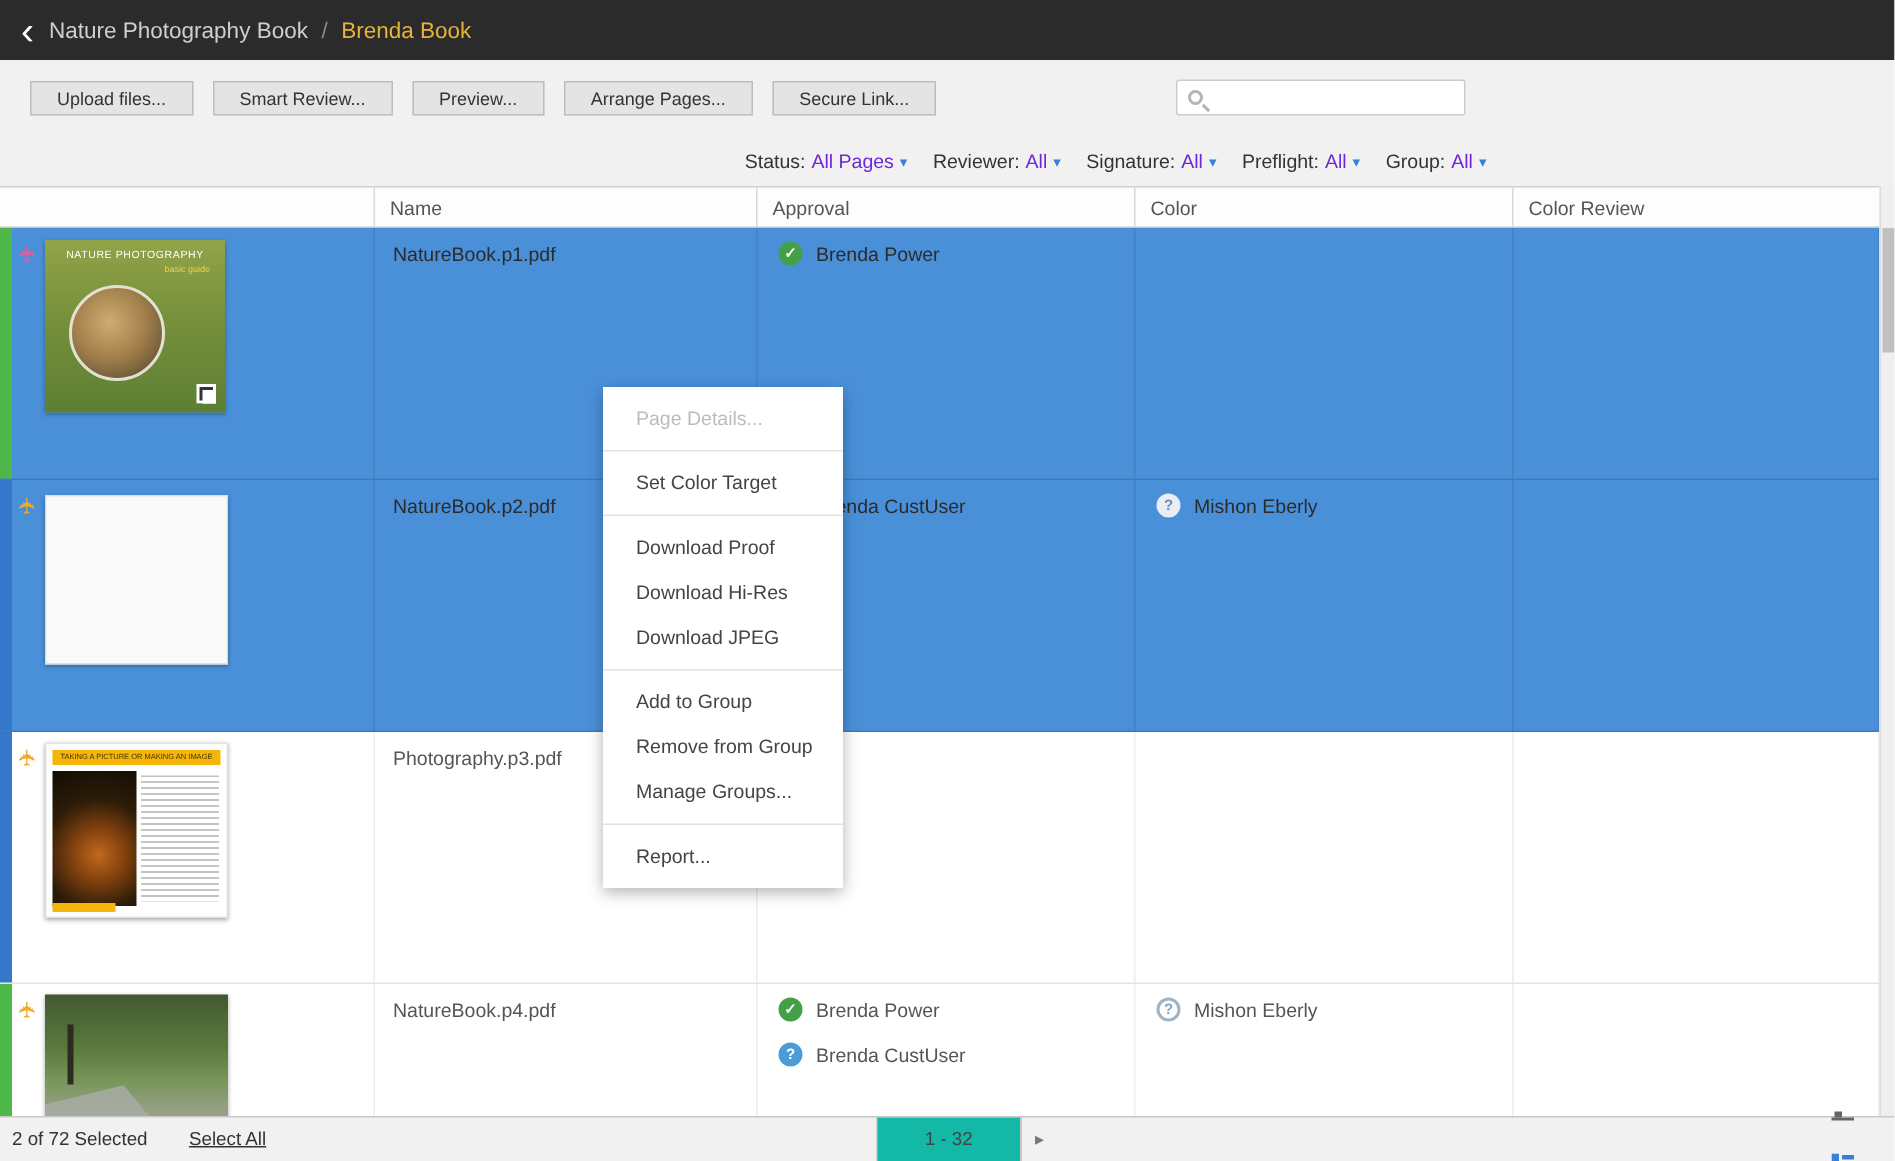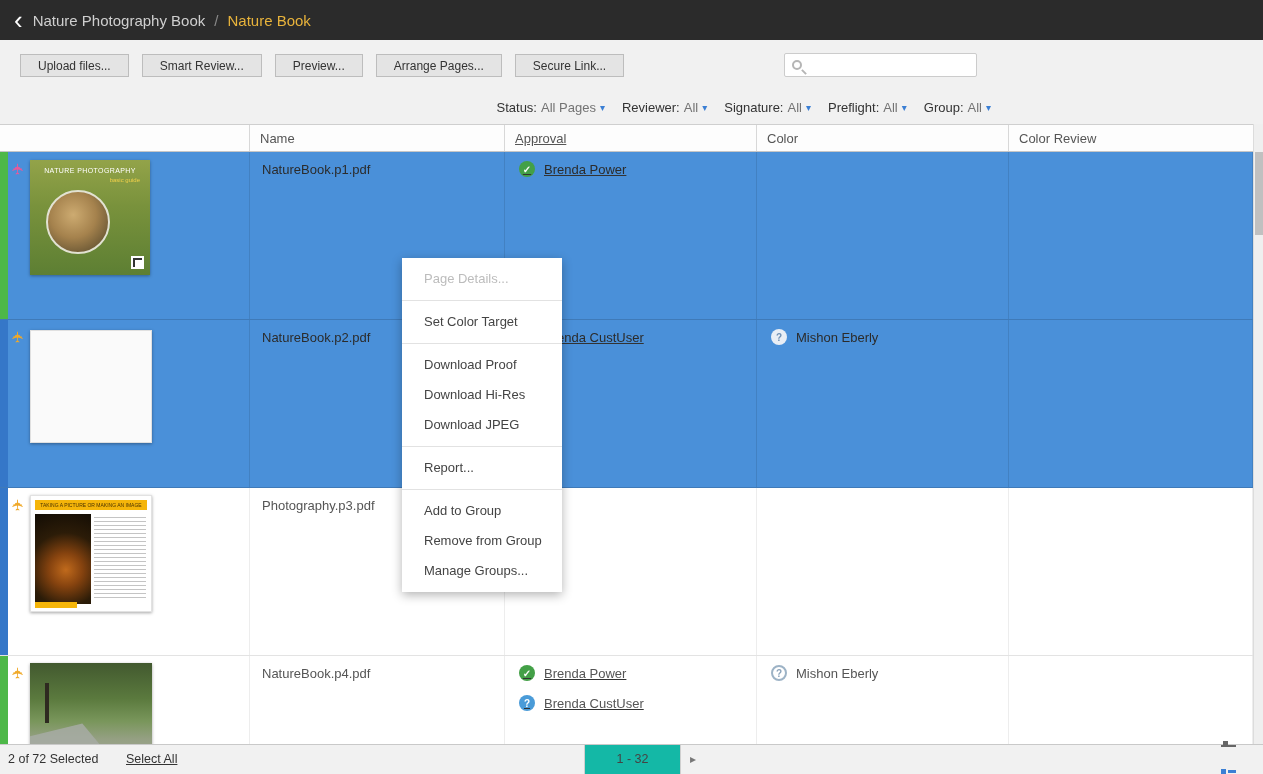--- a/index.html
+++ b/index.html
@@ -25,31 +25,31 @@
   .search { position:absolute; top:13px; right:24px; width:193px; height:24px; background:#fff;
     border:1px solid #ccc; border-radius:2px; display:flex; align-items:center; padding:0 7px; }
   .mag { width:10px; height:10px; border:2px solid #b5b5b5; border-radius:50%; position:relative; flex:0 0 auto; }
   .mag::after { content:''; position:absolute; width:6px; height:2px; background:#b5b5b5;
     transform:rotate(45deg); left:7px; top:9px; }
   .search input { border:none; outline:none; flex:1; margin-left:6px; font-size:12px; background:transparent; }
 
   .filters { position:absolute; top:60px; right:10px; display:flex; gap:17px; align-items:center;
     font-size:13px; color:#333; }
   .filter { display:flex; align-items:center; cursor:pointer; }
-  .f-value { color:#737373; margin-left:4px; }
+  .f-value { color:#6d28d9; margin-left:4px; }
   .caret { color:#3b7fd4; font-size:10px; margin-left:4px; }
 
   
   .table { position:absolute; top:124px; left:0; width:1253px; height:620px; background:#fff; }
   .thead { display:flex; height:28px; background:#fdfdfd; border-top:1px solid #cfcfcf;
     border-bottom:1px solid #c6c6c6; font-size:13px; color:#555; }
   .th { display:flex; align-items:center; padding-left:10px; border-right:1px solid #d8d8d8; }
   .col-thumb { width:250px; flex:0 0 auto; }
   .col-name { width:255px; flex:0 0 auto; }
-  .col-approval { width:252px; flex:0 0 auto;text-decoration:underline; }
+  .col-approval { width:252px; flex:0 0 auto; }
   .col-review { width:252px; flex:0 0 auto; }
   .col-color { flex:1; border-right:none; }
   .tbody { height:592px; overflow:hidden; }
   .row { display:flex; height:168px; position:relative; background:#fff; border-bottom:1px solid #e3e3e3; }
   .row.selected { background:#4a90d9; border-bottom-color:rgba(0,0,0,0.15); }
   .cell { border-right:1px solid rgba(0,0,0,0.07); position:relative; }
   .row.selected .cell { border-right-color:rgba(0,0,0,0.10); }
 
   .strip { position:absolute; left:0; top:0; width:8px; height:100%; }
   .strip-green { background:#4db848; }
@@ -142,21 +142,21 @@
   .sort-value { color:#3b7fd4; cursor:pointer; }
   .sort-caret { color:#3b7fd4; font-size:10px; cursor:pointer; }
 </style>
 </head>
 <body>
 
 <div class="topbar">
   <span class="back">‹</span>
   <span class="bc-parent">Nature Photography Book</span>
   <span class="bc-sep">/</span>
-  <span class="bc-current">Nature Book</span>
+  <span class="bc-current">Brenda Book</span>
 </div>
 
 <div class="toolbar-area">
   <div class="buttons">
     <button class="tb-btn">Upload files...</button>
     <button class="tb-btn">Smart Review...</button>
     <button class="tb-btn">Preview...</button>
     <button class="tb-btn">Arrange Pages...</button>
     <button class="tb-btn">Secure Link...</button>
   </div>
@@ -324,26 +324,26 @@
   </div>
   <div class="menu-group">
     <div class="menu-item">Set Color Target</div>
   </div>
   <div class="menu-group">
     <div class="menu-item">Download Proof</div>
     <div class="menu-item">Download Hi-Res</div>
     <div class="menu-item">Download JPEG</div>
   </div>
   <div class="menu-group">
-    <div class="menu-item">Report...</div>
-  </div>
-  <div class="menu-group">
     <div class="menu-item">Add to Group</div>
     <div class="menu-item">Remove from Group</div>
     <div class="menu-item">Manage Groups...</div>
+  </div>
+  <div class="menu-group">
+    <div class="menu-item">Report...</div>
   </div>
 </div>
 
 <div class="statusbar">
   <span class="sb-selected">2 of 72 Selected</span>
   <span class="sb-selectall">Select All</span>
   <span class="sb-pager">1 - 32</span>
   <span class="sb-next">▸</span>
   <span class="sb-right">
     <span class="panel-icon"></span>

